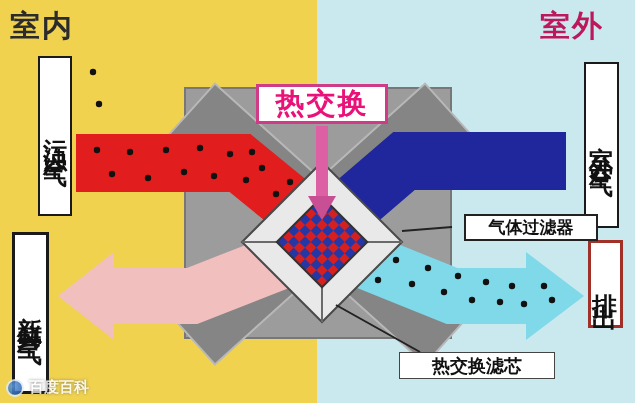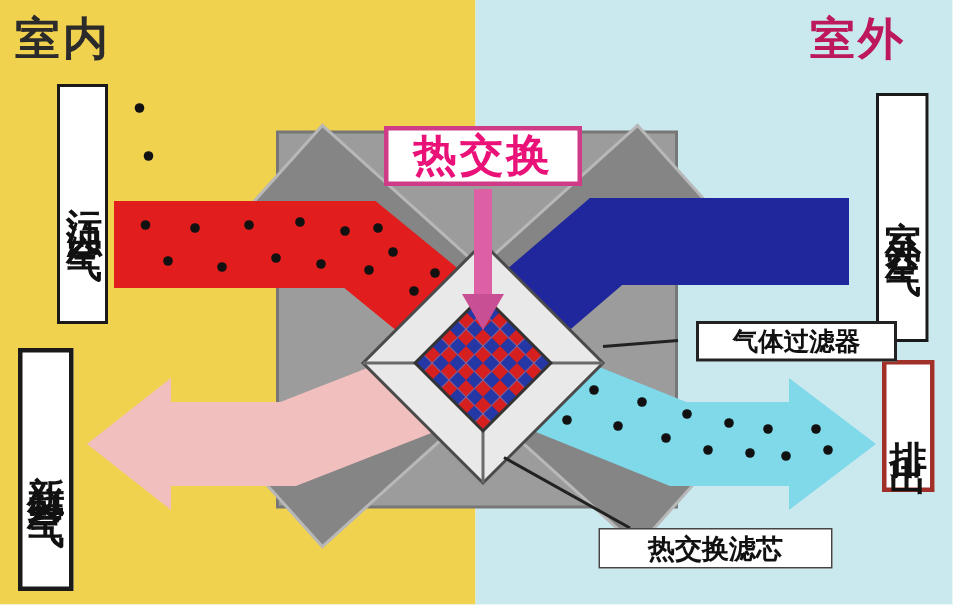--- a/index.html
+++ b/index.html
@@ -160,14 +160,18 @@
   <div class="vbox" style="left:584px;top:62px;width:35px;height:166px;font-size:24px;line-height:31px;letter-spacing:9px;">室外空气</div>
 
   <div class="vbox" style="left:588px;top:240px;width:35px;height:88px;font-size:25px;line-height:31px;letter-spacing:10px;border:3px solid #a03028;">排出</div>
 
   <div class="hbox" style="left:256px;top:84px;width:132px;height:40px;border:3px solid #cf3b86;color:#ea1178;font-size:29px;letter-spacing:2px;font-family:Liberation Serif, serif;">热交换</div>
 
   <div class="hbox" style="left:452px;top:214px;width:134px;height:27px;border:2px solid #222;font-size:17px;margin-left:12px;">气体过滤器</div>
 
   <div class="hbox" style="left:399px;top:352px;width:156px;height:27px;border:1px solid #444;font-size:18px;">热交换滤芯</div>
 
+  <div class="watermark">
+    <span class="logo"></span>
+    <span class="wm-text">百度百科</span>
+  </div>
 
 </div>
 
 </body></html>

